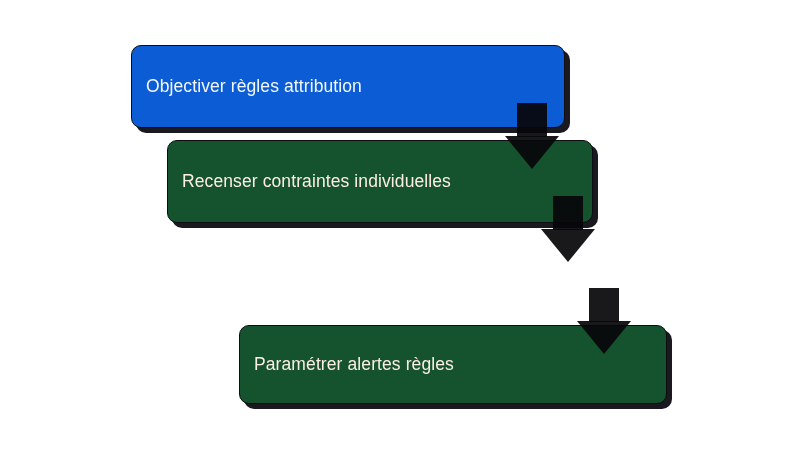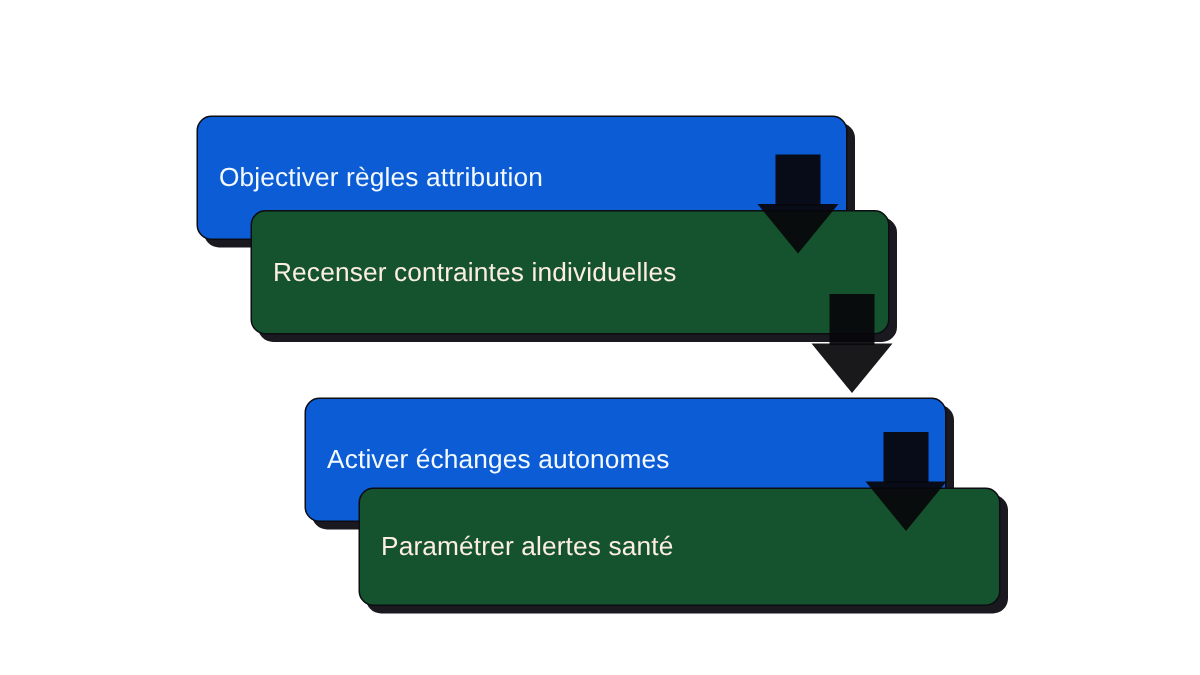--- a/index.html
+++ b/index.html
@@ -34,21 +34,20 @@
   .step-label {
     padding-left: 14px;
     font-size: 17.5px;
     line-height: 1.2;
     letter-spacing: 0.1px;
     white-space: nowrap;
   }
 
   .step-box.blue {
     background: #0b5cd5;
-    margin-top: 32px;
   }
   .step-box.blue .step-label {
     color: #f3f9ff;
   }
 
   .step-box.orange {
     background: #14532d;
   }
   .step-box.orange .step-label {
     color: #fdeee2;
@@ -106,26 +105,23 @@
 
   <div class="step-box orange box-2">
     <span class="step-label">Recenser contraintes individuelles</span>
   </div>
 
   <div class="connector conn-2">
     <div class="stem"></div>
     <div class="head"></div>
   </div>
 
-  <div class="step-box blue box-3">
-    <span class="step-label">Activer échanges autonomes</span>
-  </div>
 
   <div class="connector conn-3">
     <div class="stem"></div>
     <div class="head"></div>
   </div>
 
   <div class="step-box orange box-4">
-    <span class="step-label">Paramétrer alertes santé</span>
+    <span class="step-label">Paramétrer alertes règles</span>
   </div>
 
 </div>
 
 </body></html>

